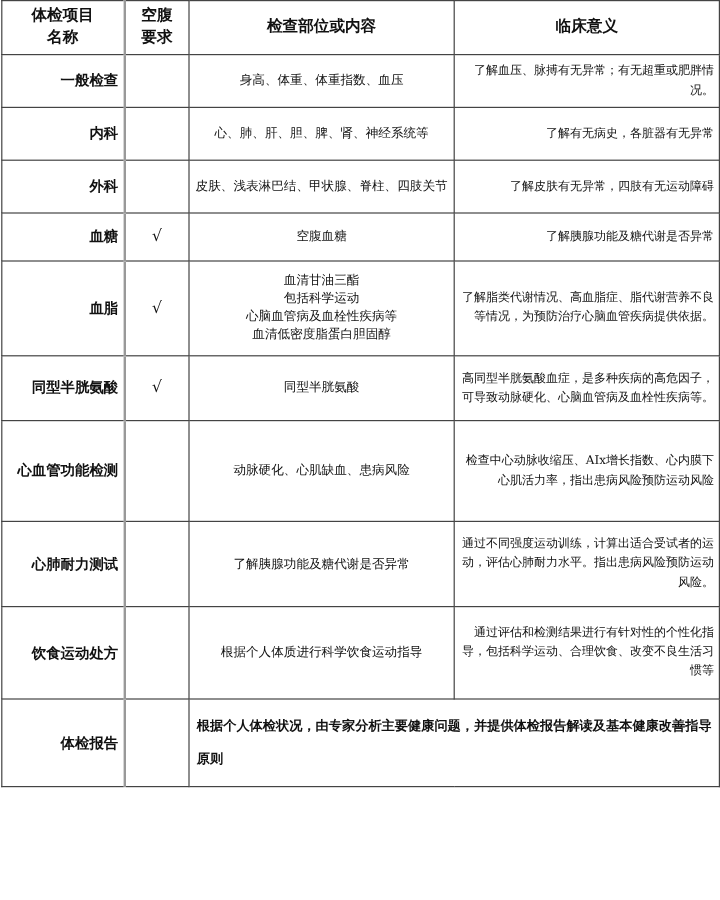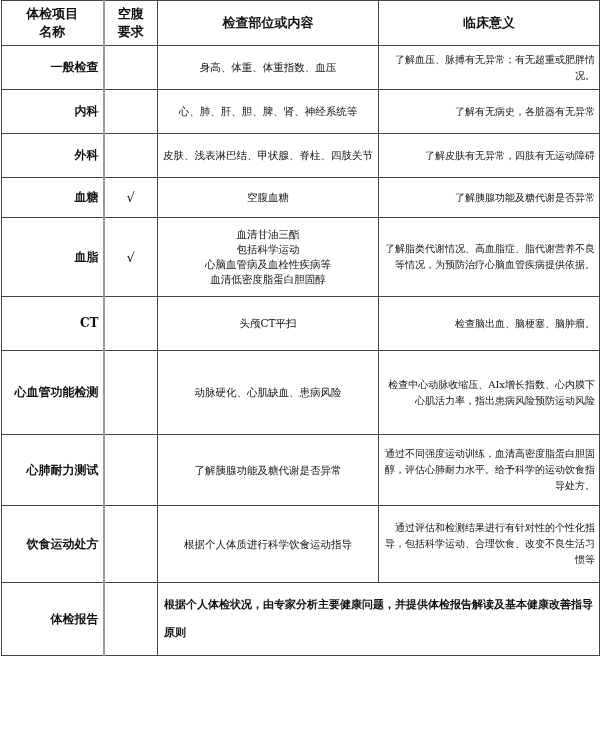--- a/index.html
+++ b/index.html
@@ -68,36 +68,36 @@
     <td class="c2">√</td>
     <td class="c3">
       <span class="line">血清甘油三酯</span>
       <span class="line">包括科学运动</span>
       <span class="line">心脑血管病及血栓性疾病等</span>
       <span class="line">血清低密度脂蛋白胆固醇</span>
     </td>
     <td class="c4">了解脂类代谢情况、高血脂症、脂代谢营养不良等情况，为预防治疗心脑血管疾病提供依据。</td>
   </tr>
   <tr style="height:54px">
-    <td class="c1">CT</td>
-    <td class="c2"></td>
-    <td class="c3">头颅CT平扫</td>
-    <td class="c4">检查脑出血、脑梗塞、脑肿瘤。</td>
+    <td class="c1">同型半胱氨酸</td>
+    <td class="c2">√</td>
+    <td class="c3">同型半胱氨酸</td>
+    <td class="c4">高同型半胱氨酸血症，是多种疾病的高危因子，可导致动脉硬化、心脑血管病及血栓性疾病等。</td>
   </tr>
   <tr style="height:84px">
     <td class="c1">心血管功能检测</td>
     <td class="c2"></td>
     <td class="c3">动脉硬化、心肌缺血、患病风险</td>
     <td class="c4">检查中心动脉收缩压、AIx增长指数、心内膜下心肌活力率，指出患病风险预防运动风险</td>
   </tr>
   <tr style="height:71px">
     <td class="c1">心肺耐力测试</td>
     <td class="c2"></td>
     <td class="c3">了解胰腺功能及糖代谢是否异常</td>
-    <td class="c4">通过不同强度运动训练，血清高密度脂蛋白胆固醇，评估心肺耐力水平。给予科学的运动饮食指导处方。</td>
+    <td class="c4">通过不同强度运动训练，计算出适合受试者的运动，评估心肺耐力水平。指出患病风险预防运动风险。</td>
   </tr>
   <tr style="height:77px">
     <td class="c1">饮食运动处方</td>
     <td class="c2"></td>
     <td class="c3">根据个人体质进行科学饮食运动指导</td>
     <td class="c4">通过评估和检测结果进行有针对性的个性化指导，包括科学运动、合理饮食、改变不良生活习惯等</td>
   </tr>
   <tr style="height:73px">
     <td class="c1">体检报告</td>
     <td class="c2"></td>

